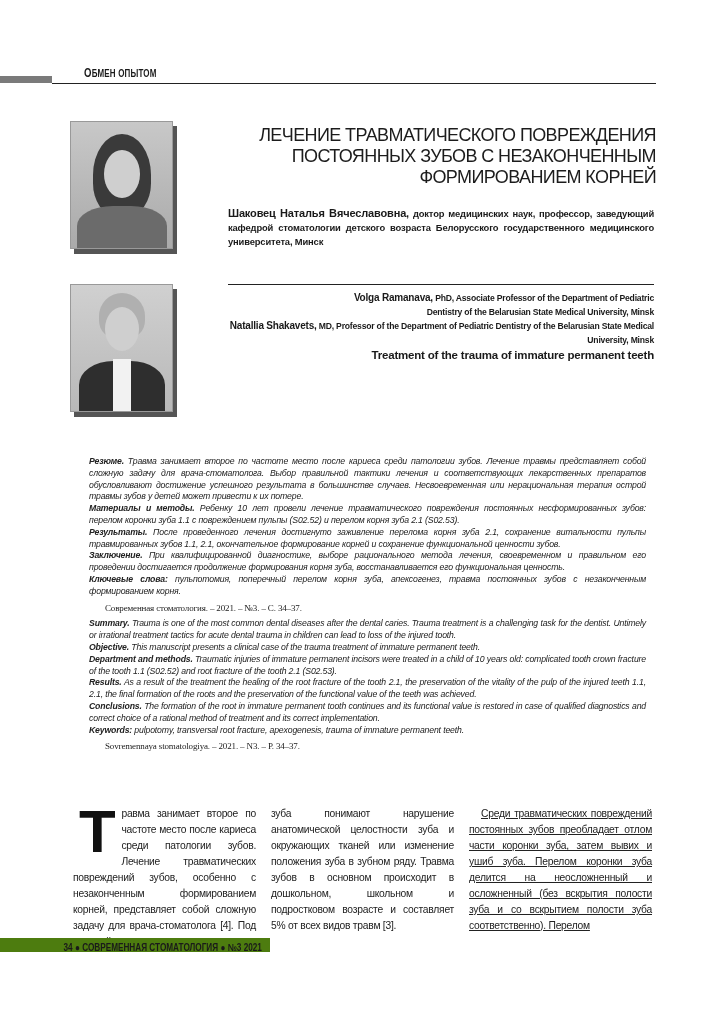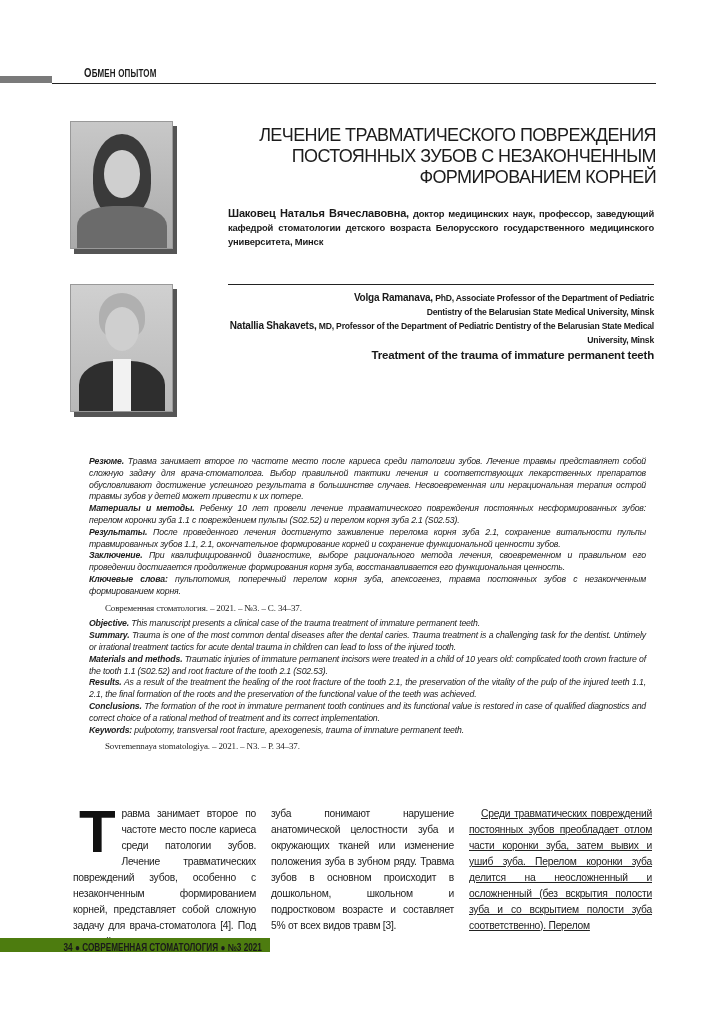--- a/index.html
+++ b/index.html
@@ -73,23 +73,23 @@
   <span class="en-title">Treatment of the trauma of immature permanent teeth</span>
 </div>
 
 <div class="abstract">
   <p><b>Резюме.</b><span> Травма занимает второе по частоте место после кариеса среди патологии зубов. Лечение травмы представляет собой сложную задачу для врача-стоматолога. Выбор правильной тактики лечения и соответствующих лекарственных препаратов обусловливают достижение успешного результата в большинстве случаев. Несвоевременная или нерациональная терапия острой травмы зубов у детей может привести к их потере.</span></p>
   <p><b>Материалы и методы.</b><span> Ребенку 10 лет провели лечение травматического повреждения постоянных несформированных зубов: перелом коронки зуба 1.1 с повреждением пульпы (S02.52) и перелом корня зуба 2.1 (S02.53).</span></p>
   <p><b>Результаты.</b><span> После проведенного лечения достигнуто заживление перелома корня зуба 2.1, сохранение витальности пульпы травмированных зубов 1.1, 2.1, окончательное формирование корней и сохранение функциональной ценности зубов.</span></p>
   <p><b>Заключение.</b><span> При квалифицированной диагностике, выборе рационального метода лечения, своевременном и правильном его проведении достигается продолжение формирования корня зуба, восстанавливается его функциональная ценность.</span></p>
   <p><b>Ключевые слова:</b><span> пульпотомия, поперечный перелом корня зуба, апексогенез, травма постоянных зубов с незаконченным формированием корня.</span></p>
   <p class="citation">Современная стоматология. – 2021. – №3. – С. 34–37.</p>
+  <p><b>Summary.</b><span> Trauma is one of the most common dental diseases after the dental caries. Trauma treatment is a challenging task for the dentist. Untimely or irrational treatment tactics for acute dental trauma in children can lead to loss of the injured tooth.</span></p>
   <p><b>Objective.</b><span> This manuscript presents a clinical case of the trauma treatment of immature permanent teeth.</span></p>
-  <p><b>Summary.</b><span> Trauma is one of the most common dental diseases after the dental caries. Trauma treatment is a challenging task for the dentist. Untimely or irrational treatment tactics for acute dental trauma in children can lead to loss of the injured tooth.</span></p>
-  <p><b>Materials and methods.</b><span> Traumatic injuries of immature permanent incisors were treated in a child of 10 years old: complicated tooth crown fracture of the tooth 1.1 (S02.52) and root fracture of the tooth 2.1 (S02.53).</span></p>
+  <p><b>Department and methods.</b><span> Traumatic injuries of immature permanent incisors were treated in a child of 10 years old: complicated tooth crown fracture of the tooth 1.1 (S02.52) and root fracture of the tooth 2.1 (S02.53).</span></p>
   <p><b>Results.</b><span> As a result of the treatment the healing of the root fracture of the tooth 2.1, the preservation of the vitality of the pulp of the injured teeth 1.1, 2.1, the final formation of the roots and the preservation of the functional value of the teeth was achieved.</span></p>
   <p><b>Conclusions.</b><span> The formation of the root in immature permanent tooth continues and its functional value is restored in case of qualified diagnostics and correct choice of a rational method of treatment and its correct implementation.</span></p>
   <p><b>Keywords:</b><span> pulpotomy, transversal root fracture, apexogenesis, trauma of immature permanent teeth.</span></p>
   <p class="citation">Sovremennaya stomatologiya. – 2021. – N3. – P. 34–37.</p>
 </div>
 
 <div class="columns">
   <div class="col col1"><span class="dropcap">Т</span><span>равма занимает второе по частоте место после кариеса среди патологии зубов. Лечение травматических повреждений зубов, особенно с незаконченным формированием корней, представляет собой сложную задачу для врача-стоматолога [4]. Под травмой</span></div>
   <div class="col col2">зуба понимают нарушение анатомической целостности зуба и окружающих тканей или изменение положения зуба в зубном ряду. Травма зубов в основном происходит в дошкольном, школьном и подростковом возрасте и составляет 5% от всех видов травм [3].</div>
   <div class="col col3">Среди травматических повреждений постоянных зубов преобладает отлом части коронки зуба, затем вывих и ушиб зуба. Перелом коронки зуба делится на неосложненный и осложненный (без вскрытия полости зуба и со вскрытием полости зуба соответственно). Перелом</div>

